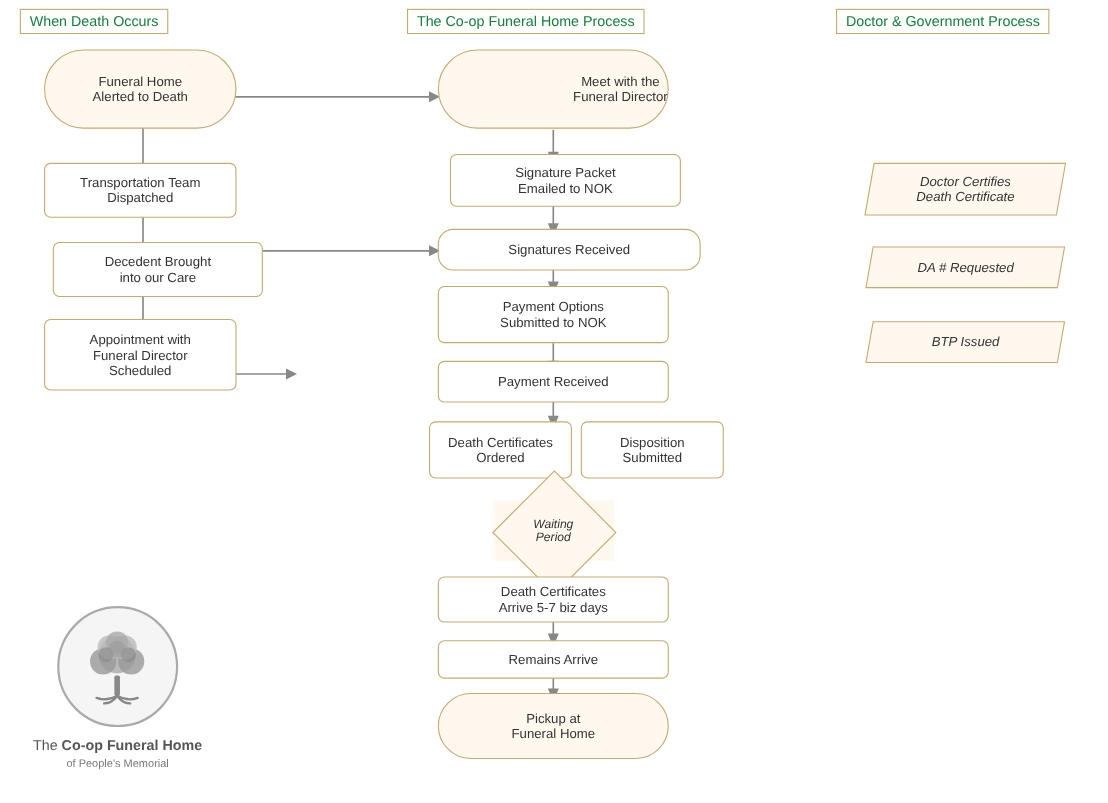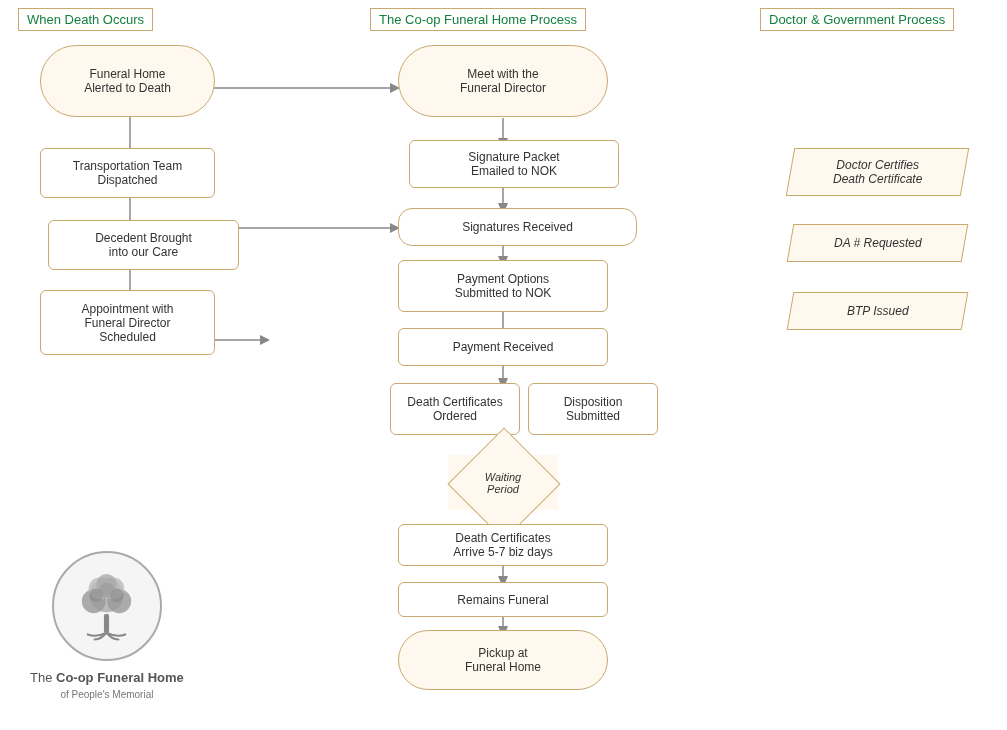--- a/index.html
+++ b/index.html
@@ -209,21 +209,21 @@
   </div>
 
   <div class="node node-rect" style="left: 48px; top: 220px; width: 191px; height: 50px;">
     <span>Decedent Brought<br>into our Care</span>
   </div>
 
   <div class="node node-rect" style="left: 40px; top: 290px; width: 175px; height: 65px;">
     <span>Appointment with<br>Funeral Director<br>Scheduled</span>
   </div>
 
-  <div class="node node-oval" style="left: 398px; top: 45px; width: 210px; height: 72px;">
+  <div class="node node-oval" style="left: 398px; top: 45px; width: 210px; height: 72px; justify-content: flex-end;">
     <span>Meet with the<br>Funeral Director</span>
   </div>
 
   <div class="node node-rect" style="left: 398px; top: 140px; width: 210px; height: 48px; margin-left: 11px;">
     <span>Signature Packet<br>Emailed to NOK</span>
   </div>
 
   <div class="node node-rect" style="left: 398px; top: 208px; width: 239px; height: 38px; border-radius: 14px;">
     <span>Signatures Received</span>
   </div>
@@ -245,21 +245,21 @@
 
   <div class="node node-diamond" style="left: 448px; top: 455px;">
     <span class="node-text"><em>Waiting<br>Period</em></span>
   </div>
 
   <div class="node node-rect" style="left: 398px; top: 524px; width: 210px; height: 42px;">
     <span>Death Certificates<br>Arrive 5-7 biz days</span>
   </div>
 
   <div class="node node-rect" style="left: 398px; top: 582px; width: 210px; height: 35px;">
-    <span>Remains Funeral</span>
+    <span>Remains Arrive</span>
   </div>
 
   <div class="node node-oval" style="left: 398px; top: 630px; width: 210px; height: 60px;">
     <span>Pickup at<br>Funeral Home</span>
   </div>
 
   <div class="node node-para" style="left: 790px; top: 148px; width: 175px; height: 48px;">
     <span class="node-text"><em>Doctor Certifies<br>Death Certificate</em></span>
   </div>
 

